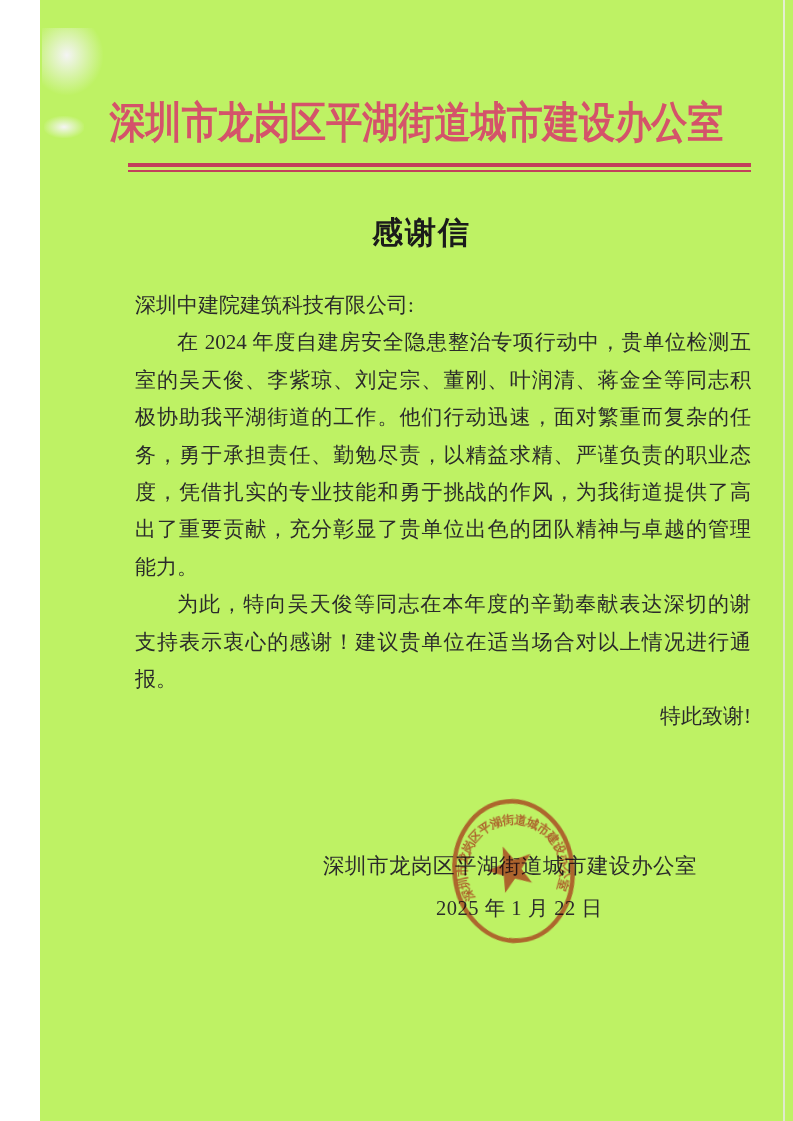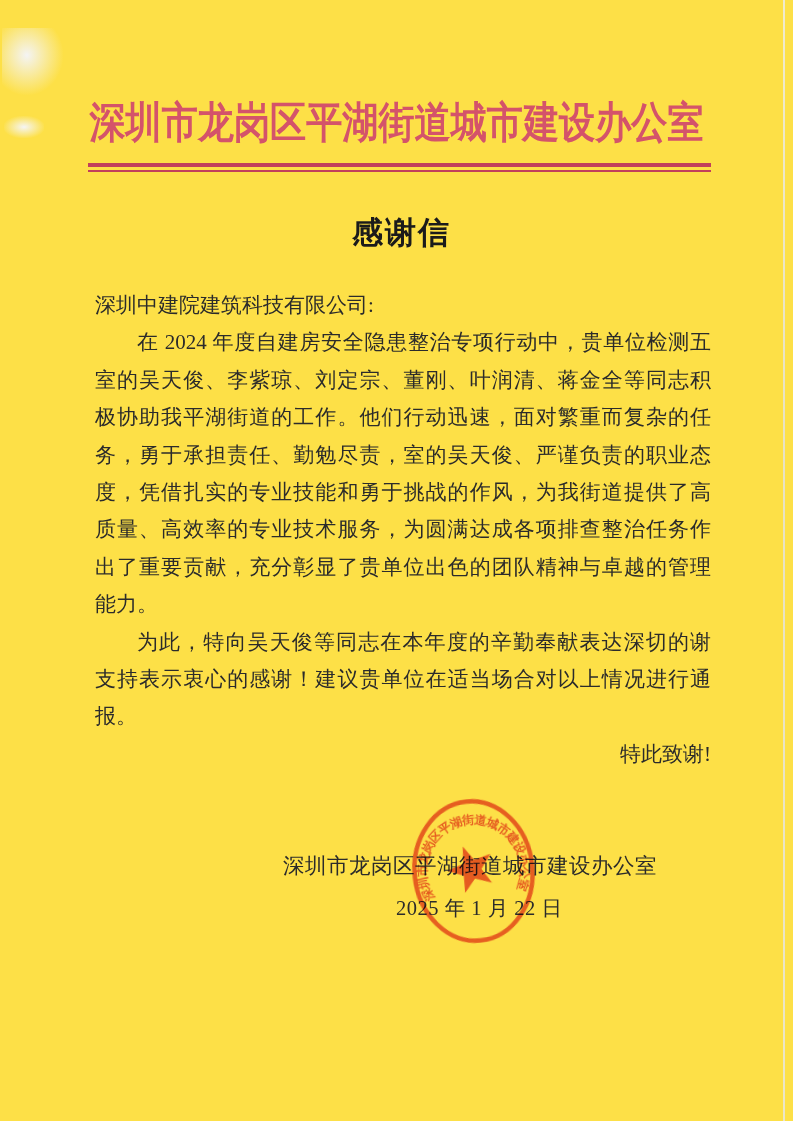--- a/index.html
+++ b/index.html
@@ -12,21 +12,22 @@
   * { margin: 0; padding: 0; box-sizing: border-box; }
   html, body { background: #ffffff; }
   body {
     width: 793px; height: 1121px;
     position: relative;
     font-family: "Liberation Serif", "DejaVu Serif", serif;
     overflow: hidden;
   }
   .page {
     position: absolute; inset: 0;
-    background: #fde047;
+    background: #bef264;
+    margin-left: 40px;
   }
   
   .scan-edge-right {
     position: absolute; top: 0; bottom: 0; right: 8px; width: 2px;
     background: linear-gradient(to bottom, #ededed, #e2e2e2 40%, #e7e7e7);
     opacity: .8;
   }
   .scan-smudge-a {
     position: absolute; left: 2px; top: 28px; width: 62px; height: 68px;
     background: radial-gradient(ellipse at 40% 40%, #f4f4f4 0%, rgba(255,255,255,0) 70%);
@@ -118,23 +119,22 @@
   <div class="rule-thick"></div>
   <div class="rule-thin"></div>
 
   <div class="doc-title">感谢信</div>
 
   <div class="body-block">
     <div class="body-line">深圳中建院建筑科技有限公司:</div>
     <div class="body-line jfull indent">在 2024 年度自建房安全隐患整治专项行动中，贵单位检测五</div>
     <div class="body-line jfull">室的吴天俊、李紫琼、刘定宗、董刚、叶润清、蒋金全等同志积</div>
     <div class="body-line jfull">极协助我平湖街道的工作。他们行动迅速，面对繁重而复杂的任</div>
-    <div class="body-line jfull">务，勇于承担责任、勤勉尽责，室的吴天俊、严谨负责的职业态</div>
+    <div class="body-line jfull">务，勇于承担责任、勤勉尽责，以精益求精、严谨负责的职业态</div>
     <div class="body-line jfull">度，凭借扎实的专业技能和勇于挑战的作风，为我街道提供了高</div>
-    <div class="body-line jfull">质量、高效率的专业技术服务，为圆满达成各项排查整治任务作</div>
     <div class="body-line jfull">出了重要贡献，充分彰显了贵单位出色的团队精神与卓越的管理</div>
     <div class="body-line">能力。</div>
     <div class="body-line jfull indent">为此，特向吴天俊等同志在本年度的辛勤奉献表达深切的谢</div>
     <div class="body-line jfull">支持表示衷心的感谢！建议贵单位在适当场合对以上情况进行通</div>
     <div class="body-line">报。</div>
     <div class="body-line indent">特此致谢!</div>
   </div>
 
   <div class="signature-line">深圳市龙岗区平湖街道城市建设办公室</div>
   <div class="date-line">2025 年 1 月 22 日</div>

